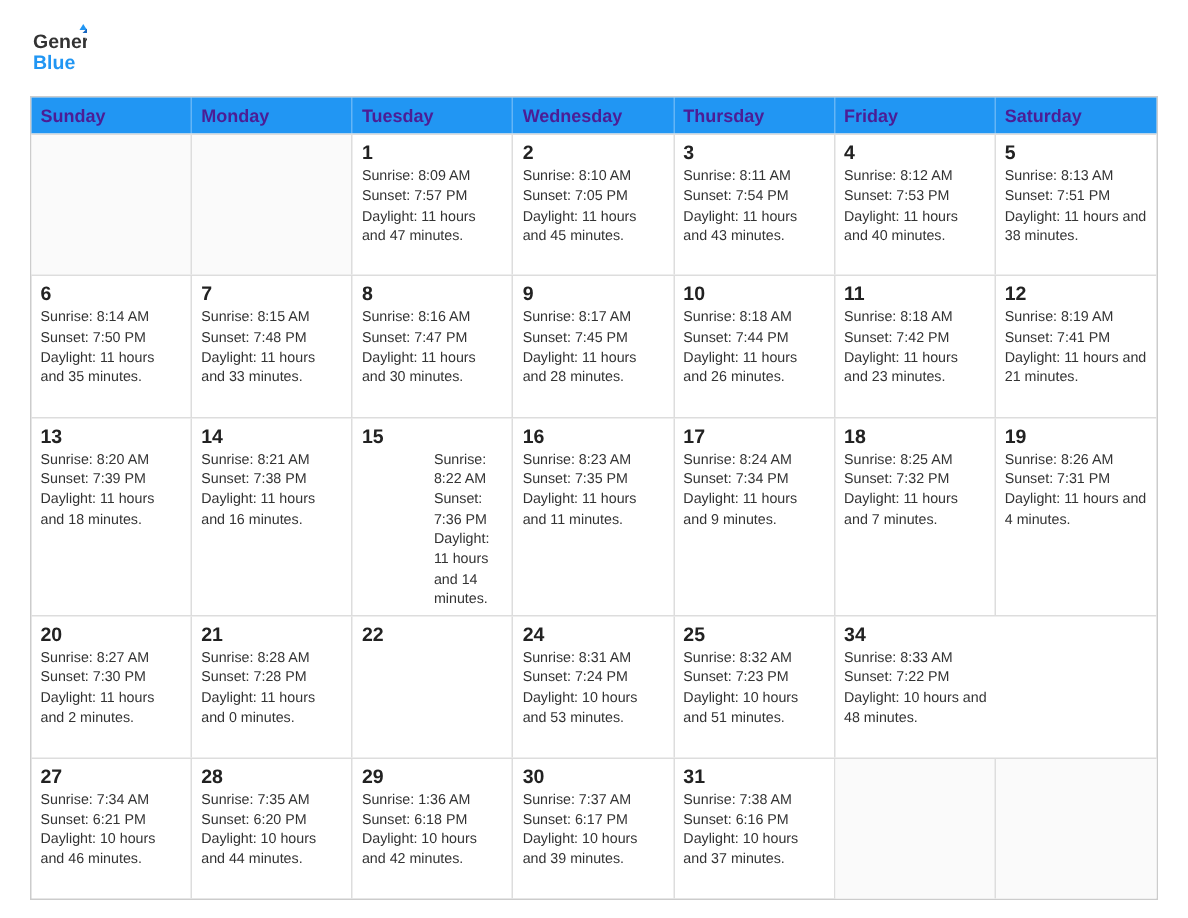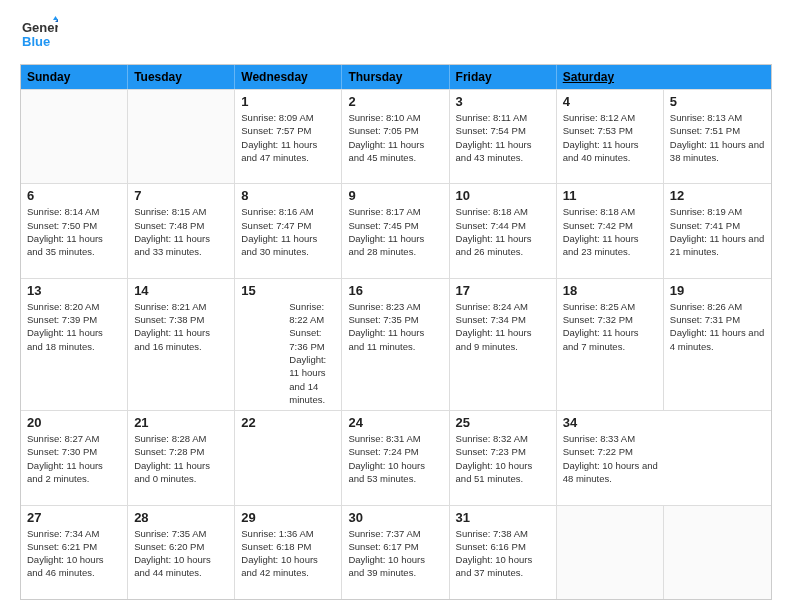--- a/index.html
+++ b/index.html
@@ -46,28 +46,28 @@
       display: flex;
       flex-direction: column;
       border: 1px solid #ccc;
     }
     .cal-header-row {
       display: grid;
       grid-template-columns: repeat(7, 1fr);
       background: #2196F3;
     }
     .cal-header-cell {
-      color: #000000;
+      color: #4c1d95;
       font-size: 12px;
       font-weight: bold;
       padding: 5px 6px;
       text-align: left;
       border-right: 1px solid rgba(255,255,255,0.3);
     }
-    .cal-header-cell:last-child { border-right: none; text-decoration: underline; }
+    .cal-header-cell:last-child { border-right: none; }
     .cal-body {
       flex: 1;
       display: flex;
       flex-direction: column;
     }
     .cal-row {
       display: grid;
       grid-template-columns: repeat(7, 1fr);
       flex: 1;
       border-top: 1px solid #ddd;
@@ -110,20 +110,21 @@
   </div>
     <div class="title-block">
       <div class="month-title"></div>
       <div class="subtitle"></div>
     </div>
   </div>
 
   <div class="calendar">
     <div class="cal-header-row">
     <div class="cal-header-cell">Sunday</div>
+        <div class="cal-header-cell">Monday</div>
         <div class="cal-header-cell">Tuesday</div>
         <div class="cal-header-cell">Wednesday</div>
         <div class="cal-header-cell">Thursday</div>
         <div class="cal-header-cell">Friday</div>
         <div class="cal-header-cell">Saturday</div>
       </div>
     <div class="cal-body">
     <div class="cal-row">
           <div class="cal-cell empty"></div>
           <div class="cal-cell empty"></div>

